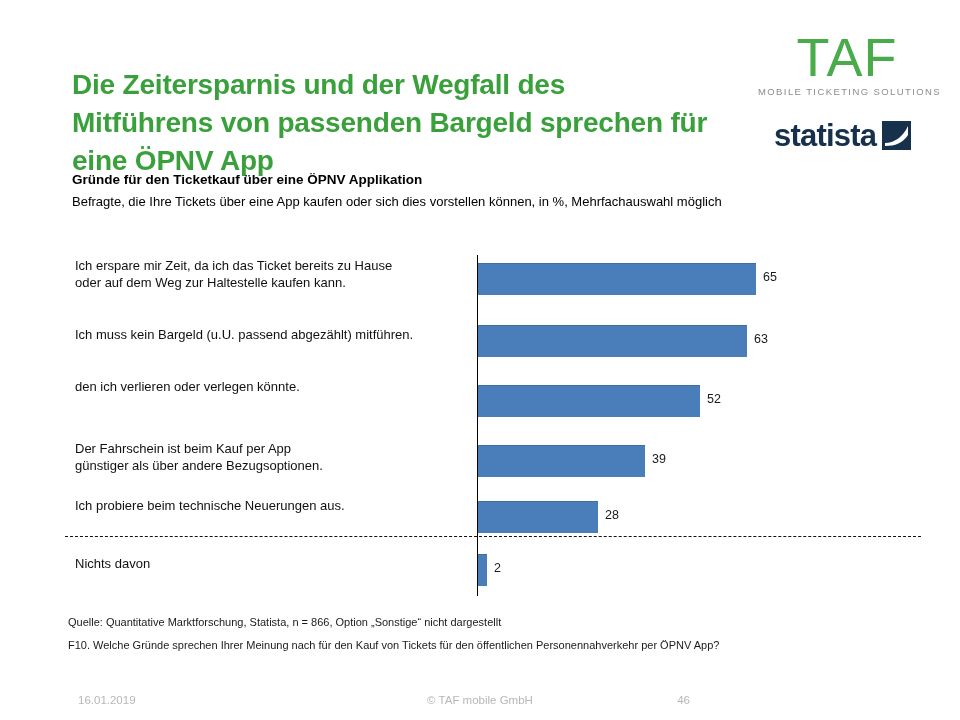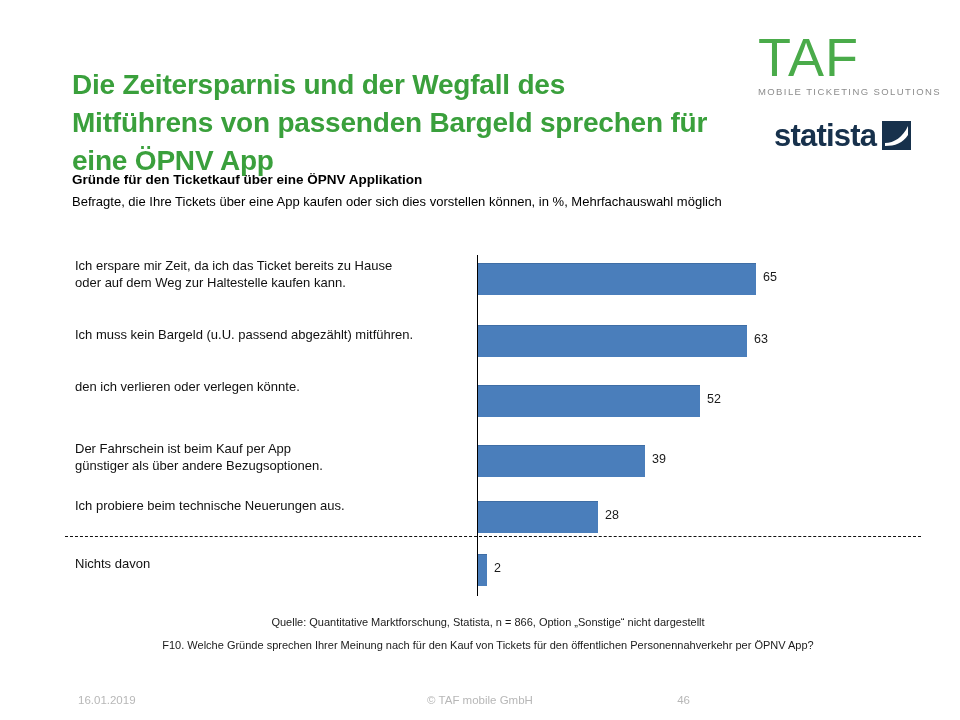--- a/index.html
+++ b/index.html
@@ -36,21 +36,21 @@
     right: 18px;
     top: 28px;
     width: 190px;
     height: 130px;
   }
   #taf-logo {
     position: absolute;
     left: 6px;
     top: 2px;
     width: 178px;
-    text-align: left;
+    text-align: center;
   }
   #taf-wordmark {
     font-size: 54px;
     line-height: 1;
     font-weight: 300;
     color: #4aab4a;
     letter-spacing: 1px;
     font-family: "Liberation Sans", sans-serif;
   }
   #taf-tagline {
@@ -152,21 +152,20 @@
     border-top: 1.5px dashed #111111;
     height: 0;
   }
 
   
   #source-block {
     position: absolute;
     left: 68px;
     top: 616px;
     width: 840px;
-    text-align: center;
   }
   .source-line {
     font-size: 11px;
     color: #1a1a1a;
     line-height: 1.25;
   }
   #source-question {
     margin-top: 9px;
   }
 

